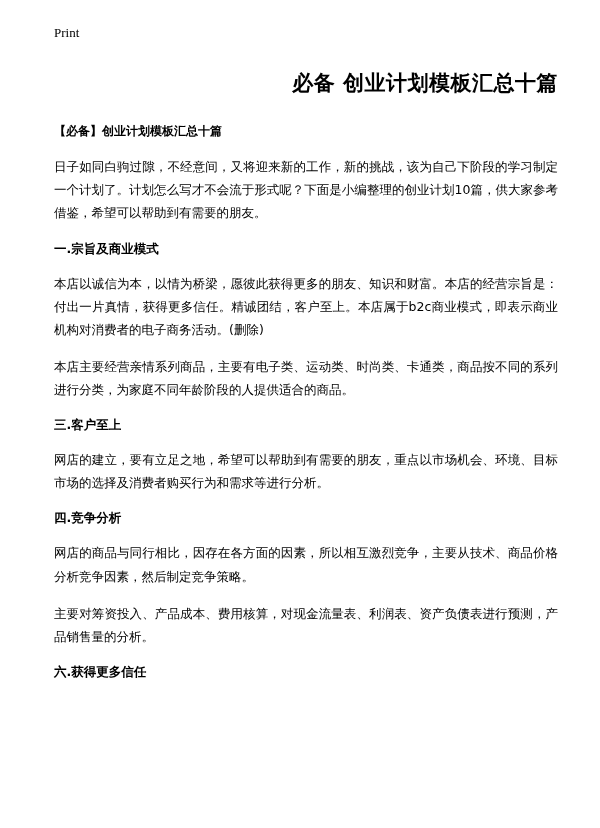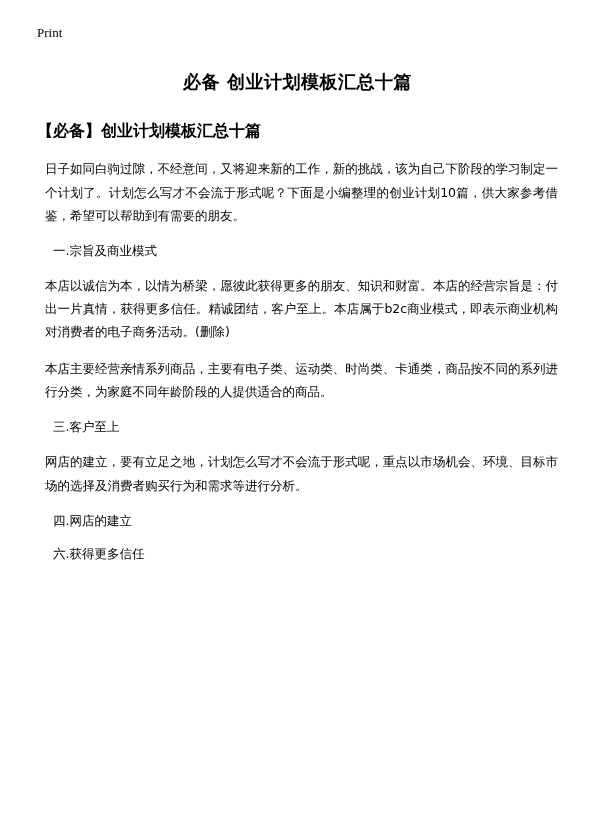--- a/index.html
+++ b/index.html
@@ -12,63 +12,63 @@
     background: #ffffff;
     font-family: "DejaVu Sans", "Liberation Sans", sans-serif;
     color: #000000;
     overflow: hidden;
   }
   .page {
     position: relative;
     width: 600px;
     height: 828px;
     box-sizing: border-box;
-    padding: 22px 42px 0 37px;
+    padding: 22px 42px 0 54px;
     border-radius: 25px;
   }
   .print-link {
     font-family: "Liberation Serif", "DejaVu Serif", serif;
     font-size: 13px;
     color: #000000;
     line-height: 1.2;
     margin: 0 0 28px 0;
     display: inline-block;
     text-decoration: none;
   }
   .doc-title {
-    text-align: center;
-    font-size: 18px;
+    text-align: right;
+    font-size: 21px;
     font-weight: bold;
     letter-spacing: 0.5px;
     margin: 0 0 24px 0;
     line-height: 1.4;
   }
   .lead {
-    font-size: 16px;
+    font-size: 12px;
     font-weight: bold;
     margin: 0 0 14px 0;
     line-height: 1.6;
     font-family: Liberation Serif, serif;
   }
   p.body-text {
     font-size: 12.5px;
     line-height: 1.85;
-    margin: 0 0 14px 8px;
+    margin: 0 0 14px 0;
     text-align: justify;
   }
   h2.section-title {
     font-size: 13px;
     font-weight: bold;
     margin: 0 0 13px 0;
     line-height: 1.6;
   }
   h3.sub-title {
     font-size: 12.5px;
-    font-weight: normal;
-    margin: 0 0 13px 16px;
+    font-weight: bold;
+    margin: 0 0 13px 0;
     line-height: 1.6;
   }
 </style>
 </head>
 <body>
 
 <div class="page">
 
   <a class="print-link" href="#">Print</a>
 
@@ -78,22 +78,24 @@
 
   <p class="body-text">日子如同白驹过隙，不经意间，又将迎来新的工作，新的挑战，该为自己下阶段的学习制定一个计划了。计划怎么写才不会流于形式呢？下面是小编整理的创业计划10篇，供大家参考借鉴，希望可以帮助到有需要的朋友。</p>
 
 
   <h3 class="sub-title">一.宗旨及商业模式</h3>
   <p class="body-text">本店以诚信为本，以情为桥梁，愿彼此获得更多的朋友、知识和财富。本店的经营宗旨是：付出一片真情，获得更多信任。精诚团结，客户至上。本店属于b2c商业模式，即表示商业机构对消费者的电子商务活动。(删除)</p>
 
   <p class="body-text">本店主要经营亲情系列商品，主要有电子类、运动类、时尚类、卡通类，商品按不同的系列进行分类，为家庭不同年龄阶段的人提供适合的商品。</p>
 
   <h3 class="sub-title">三.客户至上</h3>
-  <p class="body-text">网店的建立，要有立足之地，计划怎么写才不会流于形式呢，重点以市场机会、环境、目标市场的选择及消费者购买行为和需求等进行分析。</p>
+  <p class="body-text">网店的建立，要有立足之地，希望可以帮助到有需要的朋友，重点以市场机会、环境、目标市场的选择及消费者购买行为和需求等进行分析。</p>
 
-  <h3 class="sub-title">四.网店的建立</h3>
+  <h3 class="sub-title">四.竞争分析</h3>
+  <p class="body-text">网店的商品与同行相比，因存在各方面的因素，所以相互激烈竞争，主要从技术、商品价格分析竞争因素，然后制定竞争策略。</p>
 
+  <p class="body-text">主要对筹资投入、产品成本、费用核算，对现金流量表、利润表、资产负债表进行预测，产品销售量的分析。</p>
 
   <h3 class="sub-title">六.获得更多信任</h3>
 
   
 
 </div>
 
 </body></html>

